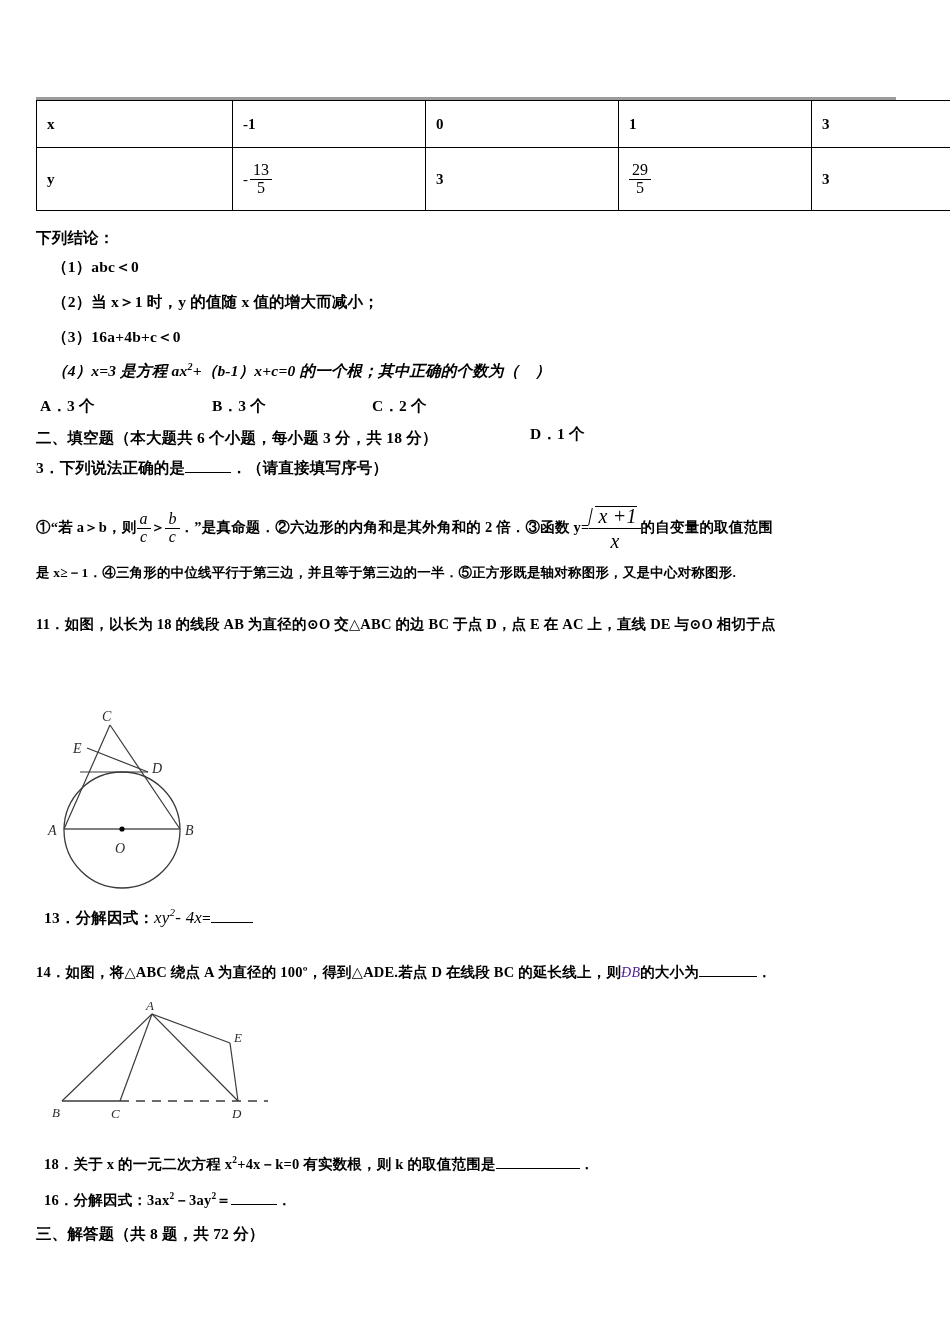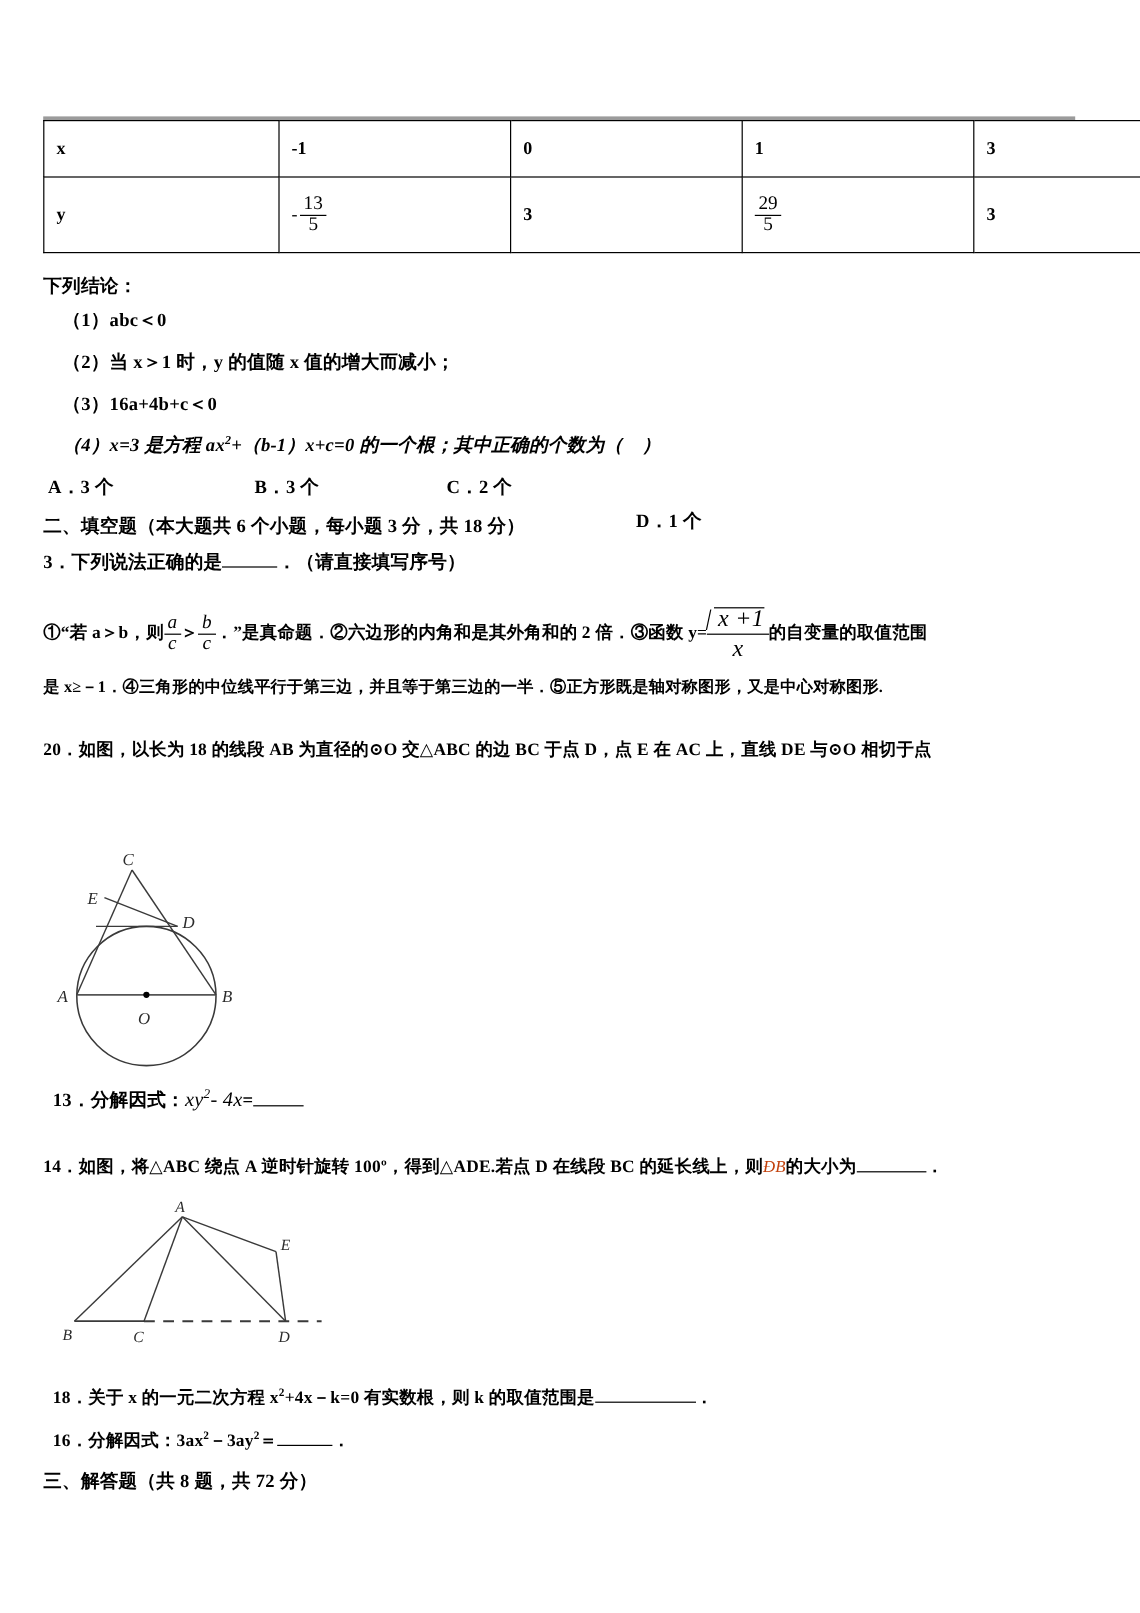--- a/index.html
+++ b/index.html
@@ -213,21 +213,21 @@
   <div class="t" style="left:36px; top:428px;">二、填空题（本大题共 6 个小题，每小题 3 分，共 18 分）</div>
 
   <div class="t" style="left:36px; top:458px;"><span>3．</span><span>下列说法正确的是</span><span class="blank-u" style="width:46px;"></span><span>．（请直接填写序号）</span></div>
 
   <div class="t sm" style="left:36px; top:505px; line-height:1;">
     <span>①“若 a＞b，则</span><span class="frac"><span class="num mathi">a</span><span class="den mathi">c</span></span><span>＞</span><span class="frac"><span class="num mathi">b</span><span class="den mathi">c</span></span><span>．”是真命题．②六边形的内角和是其外角和的 2 倍．③函数 y=</span><span class="radwrap"><span class="rnum"><span class="radical">x +1</span></span><span class="rden">x</span></span><span>的自变量的取值范围</span>
   </div>
 
   <div class="t xs" style="left:36px; top:564px;">是 x≥－1．④三角形的中位线平行于第三边，并且等于第三边的一半．⑤正方形既是轴对称图形，又是中心对称图形.</div>
 
-  <div class="t sm" style="left:36px; top:615px;"><span>20．</span><span>如图，以长为 18 的线段 AB 为直径的⊙O 交△ABC 的边 BC 于点 D，点 E 在 AC 上，直线 DE 与⊙O 相切于点</span></div>
+  <div class="t sm" style="left:36px; top:615px;"><span>11．</span><span>如图，以长为 18 的线段 AB 为直径的⊙O 交△ABC 的边 BC 于点 D，点 E 在 AC 上，直线 DE 与⊙O 相切于点</span></div>
 
   <div class="figure" style="left:40px; top:705px;">
     <svg width="210" height="185" viewBox="0 0 210 185">
       <circle cx="82" cy="125" r="58" fill="none" stroke="#3a3a3a" stroke-width="1.3"></circle>
       <line x1="24" y1="124" x2="140" y2="124" stroke="#555" stroke-width="1.5"></line>
       <circle cx="82" cy="124" r="2.6" fill="#000"></circle>
       <line x1="24" y1="124" x2="70" y2="20" stroke="#3a3a3a" stroke-width="1.2"></line>
       <line x1="70" y1="20" x2="140" y2="124" stroke="#3a3a3a" stroke-width="1.2"></line>
       <line x1="47" y1="43" x2="108" y2="67" stroke="#3a3a3a" stroke-width="1.2"></line>
       <line x1="40" y1="67" x2="108" y2="67" stroke="#3a3a3a" stroke-width="1.1"></line>
@@ -235,21 +235,21 @@
       <text x="33" y="48" font-size="14">E</text>
       <text x="112" y="68" font-size="14">D</text>
       <text x="8" y="130" font-size="14">A</text>
       <text x="145" y="130" font-size="14">B</text>
       <text x="75" y="148" font-size="14">O</text>
     </svg>
   </div>
 
   <div class="t" style="left:44px; top:906px;"><span>13．</span><span>分解因式：</span><span class="mathi" style="font-size:17px;"><span>xy</span><sup class="sp">2</sup><span>- 4x</span></span><span>=</span><span class="blank-u" style="width:42px;"></span></div>
 
-  <div class="t sm" style="left:36px; top:963px;"><span>14．</span><span>如图，将△ABC 绕点 A 逆时针旋转 100º，得到△ADE.若点 D 在线段 BC 的延长线上，则</span><span class="mathi" style="font-size:14px; color:#c2410c;">ÐB</span><span>的大小为</span><span class="blank-u" style="width:58px;"></span><span>．</span></div>
+  <div class="t sm" style="left:36px; top:963px;"><span>14．</span><span>如图，将△ABC 绕点 A 为直径的 100º，得到△ADE.若点 D 在线段 BC 的延长线上，则</span><span class="mathi" style="font-size:14px; color:#4c1d95;">ÐB</span><span>的大小为</span><span class="blank-u" style="width:58px;"></span><span>．</span></div>
 
   <div class="figure" style="left:42px; top:998px;">
     <svg width="280" height="145" viewBox="0 0 280 145">
       <line x1="20" y1="103" x2="110" y2="16" stroke="#3a3a3a" stroke-width="1.2"></line>
       <line x1="20" y1="103" x2="78" y2="103" stroke="#3a3a3a" stroke-width="1.4"></line>
       <line x1="110" y1="16" x2="78" y2="103" stroke="#3a3a3a" stroke-width="1.2"></line>
       <line x1="110" y1="16" x2="196" y2="103" stroke="#3a3a3a" stroke-width="1.2"></line>
       <line x1="110" y1="16" x2="188" y2="45" stroke="#3a3a3a" stroke-width="1.2"></line>
       <line x1="188" y1="45" x2="196" y2="103" stroke="#3a3a3a" stroke-width="1.2"></line>
       <line x1="78" y1="103" x2="226" y2="103" stroke="#3a3a3a" stroke-width="1.6" stroke-dasharray="9,7"></line>

